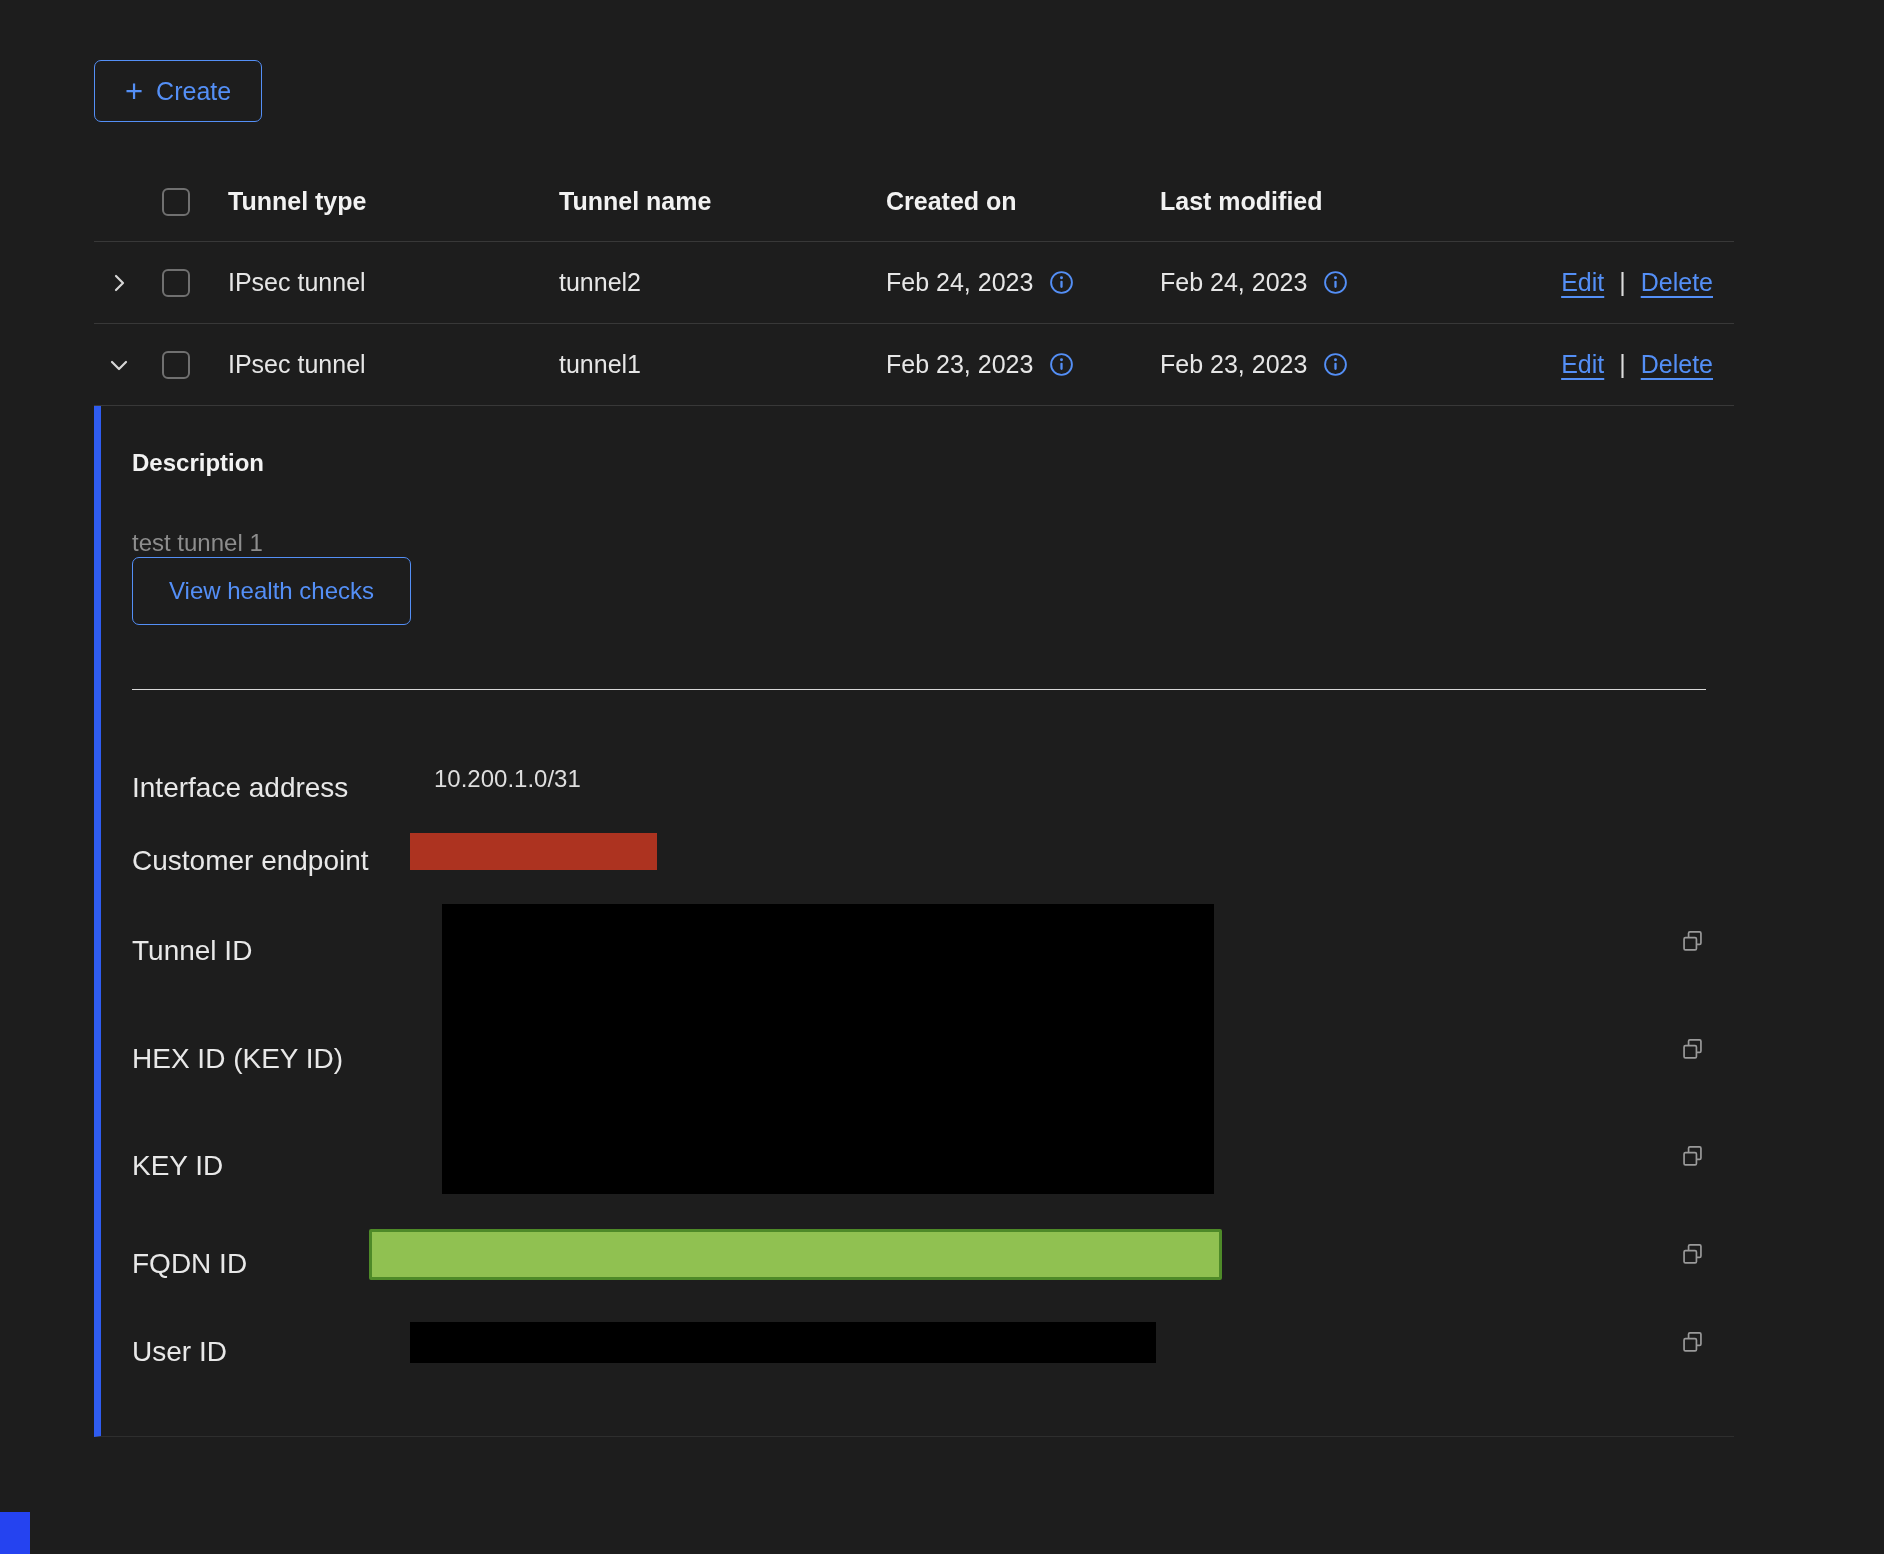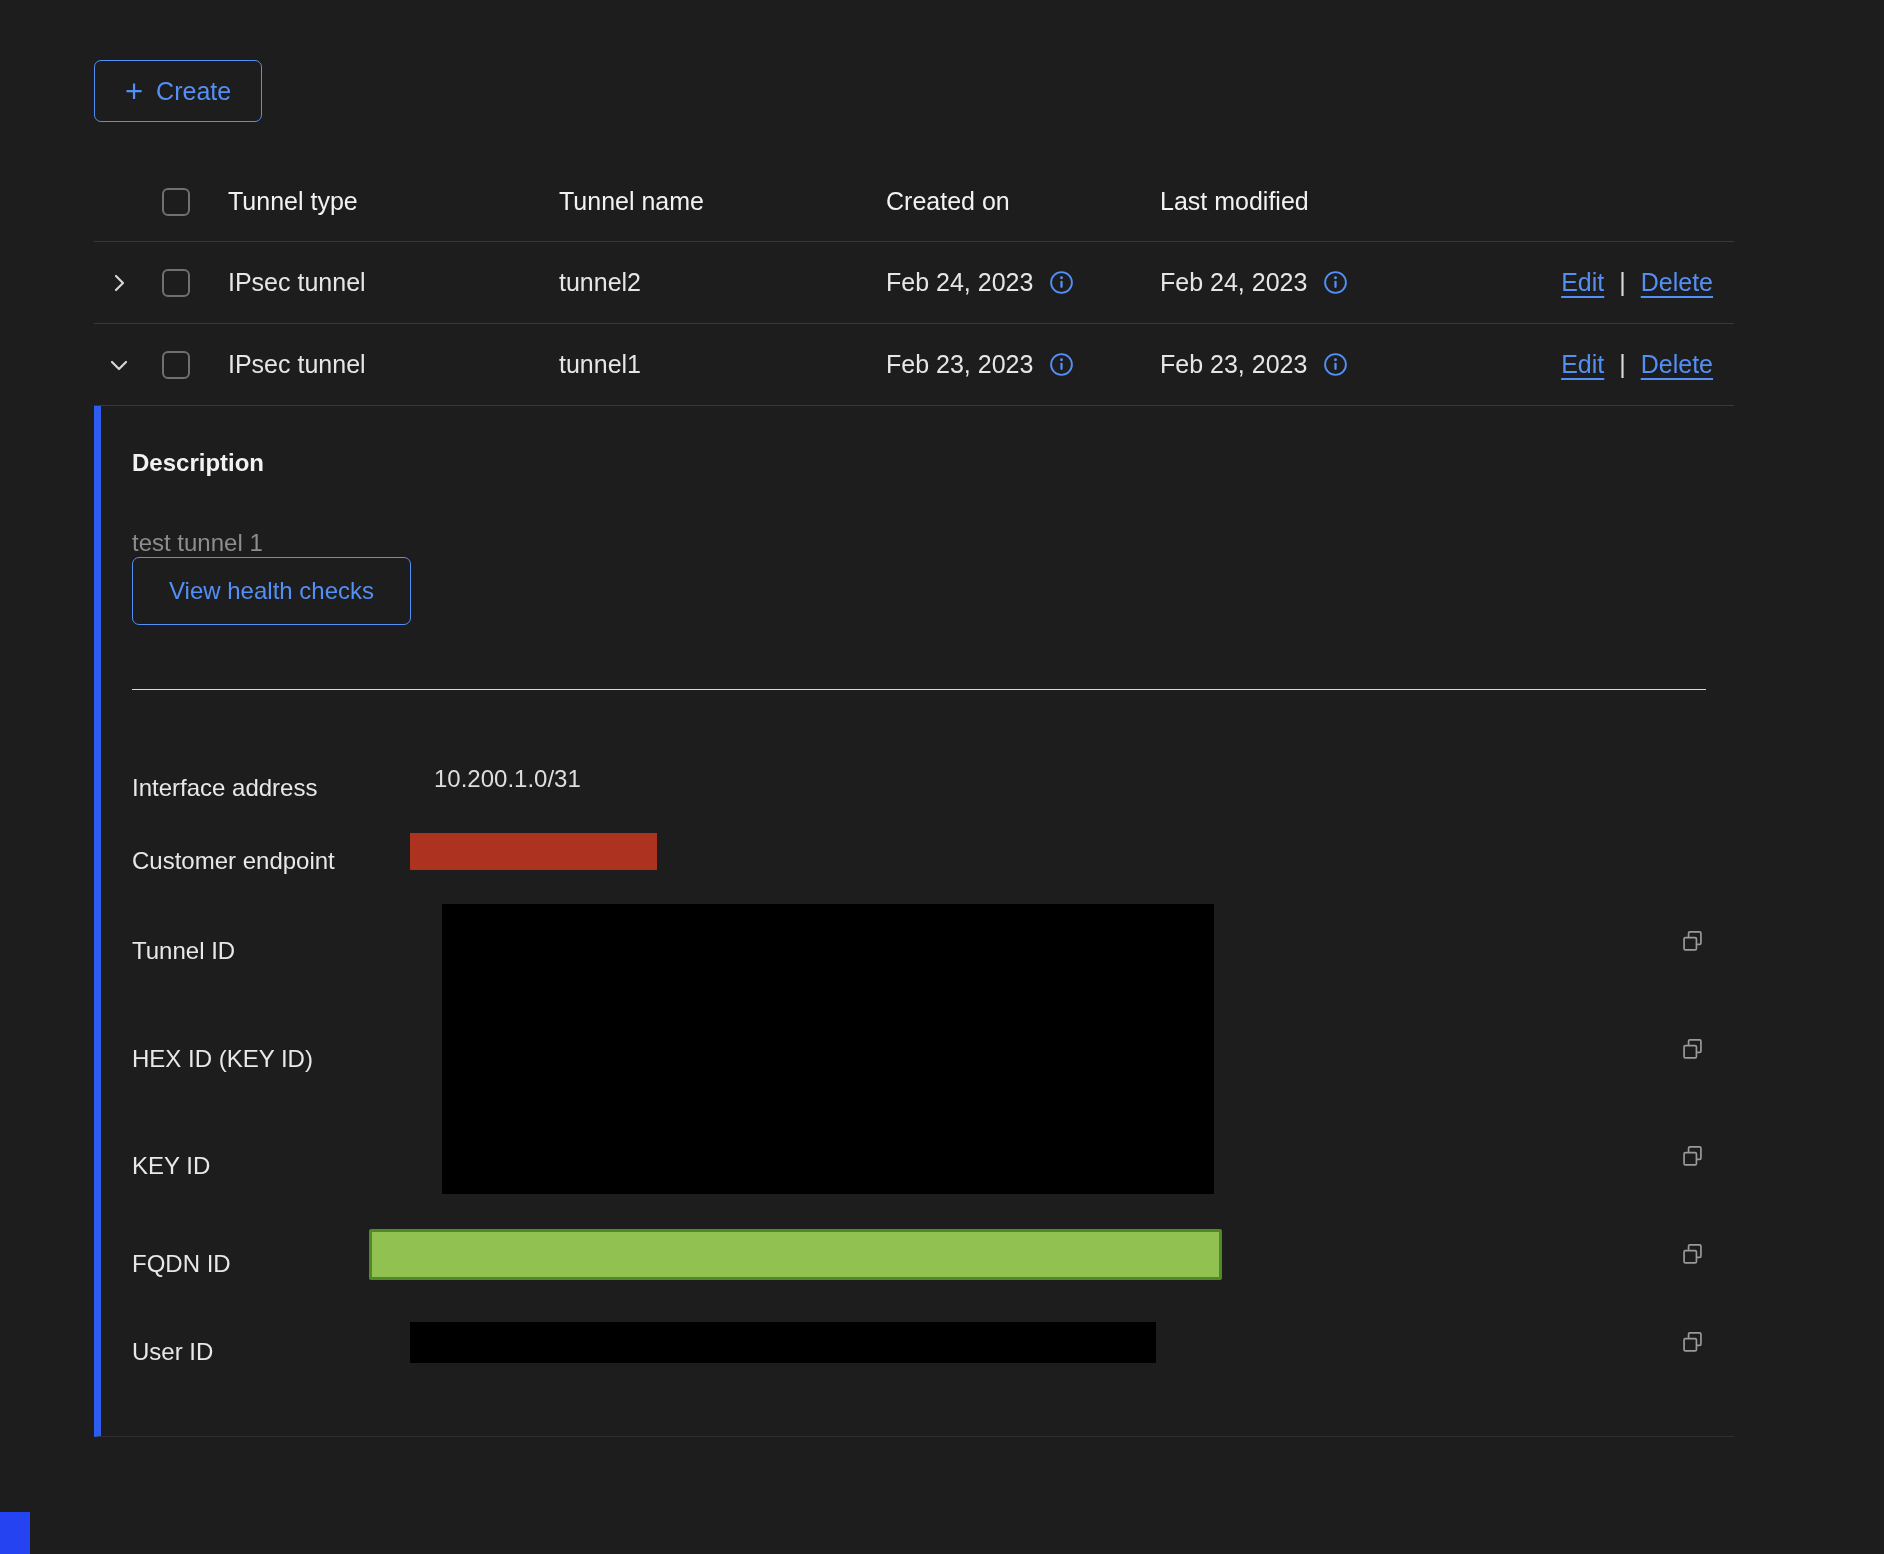--- a/index.html
+++ b/index.html
@@ -27,21 +27,21 @@
   
   .table { width:1640px; margin-top:40px; }
   .trow {
     display:grid;
     grid-template-columns:68px 66px 331px 327px 274px 382px 1fr;
     align-items:center;
     height:82px;
     border-bottom:1px solid #383838;
     font-size:25px;
   }
-  .thead { height:80px; font-weight:400; color:#f2f2f2; }
+  .thead { height:80px; font-weight:700; color:#f2f2f2; }
   .cell { display:flex; align-items:center; }
   .c-chev { padding-left:10px; }
   .chev-btn { background:none; border:none; cursor:pointer; display:flex; align-items:center; padding:4px; }
   .checkbox {
     width:28px; height:28px;
     border:2px solid #707070; border-radius:6px;
     background:#1d1d1d; cursor:pointer; display:inline-block;
   }
   .date-cell { gap:16px; }
   .info-svg { color:#548ff6; flex:none; cursor:pointer; }
@@ -71,21 +71,21 @@
 
   .fields { margin-top:52px; }
   .frow, .idgroup {
     display:grid;
     grid-template-columns:278px 1fr 44px;
     align-items:center;
   }
   .frow { height:73px; }
   .frow.fqdn-row { height:88px; margin-top:16px; }
   .frow.user-row { height:88px; }
-  .flabel { font-size:24px; color:#e8e8e8;margin-top:19px; }
+  .flabel { font-size:28px; color:#e8e8e8;margin-top:19px; }
   .fvalue { justify-self:start; display:flex; }
   .plain-value { font-size:24px; color:#dedede; margin-left:24px; }
 
   .redact { display:inline-block; }
   .redact-red   { width:247px; height:37px; background:#ad3320; }
   .redact-blue  { width:225px; height:31px; background:#1e3ff0; }
   .redact-green {
     width:853px; height:51px; background:#90c151;
     border:3px solid #4e8a28; border-radius:2px; margin-left:-41px;
   }

